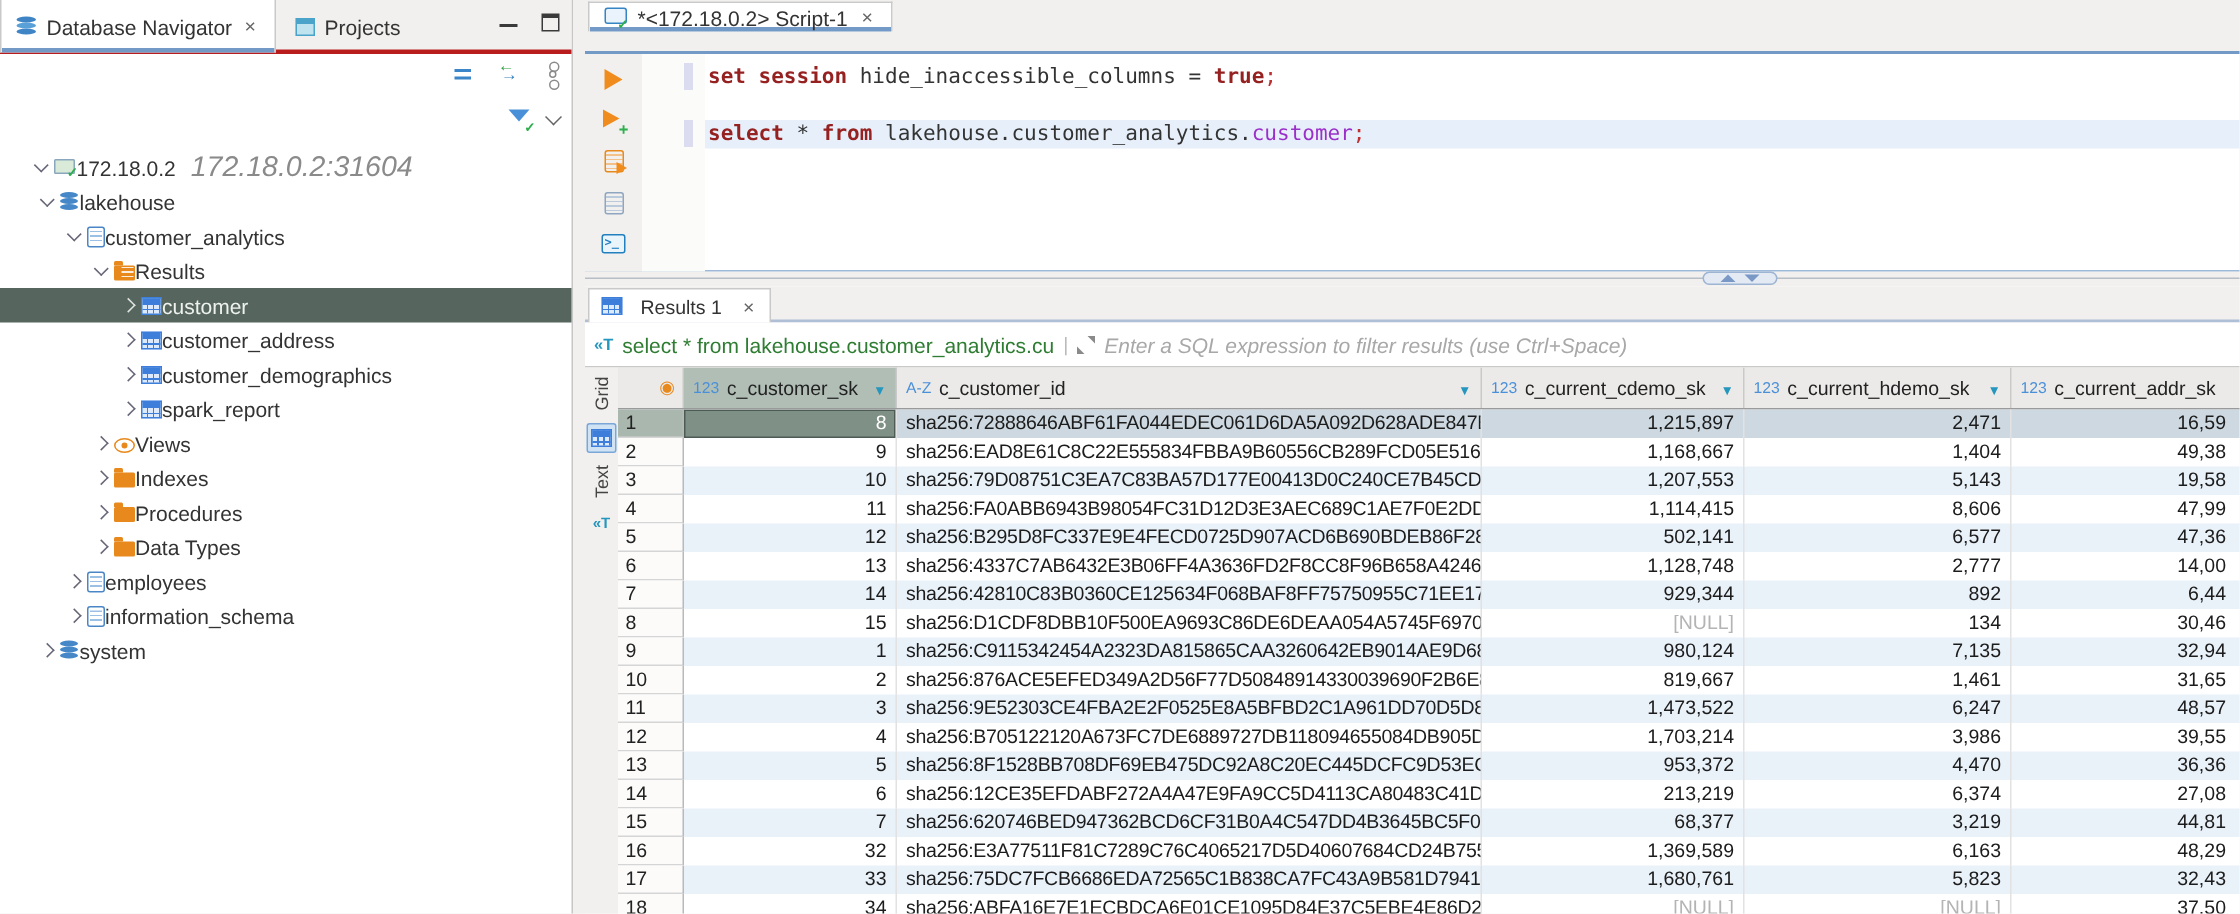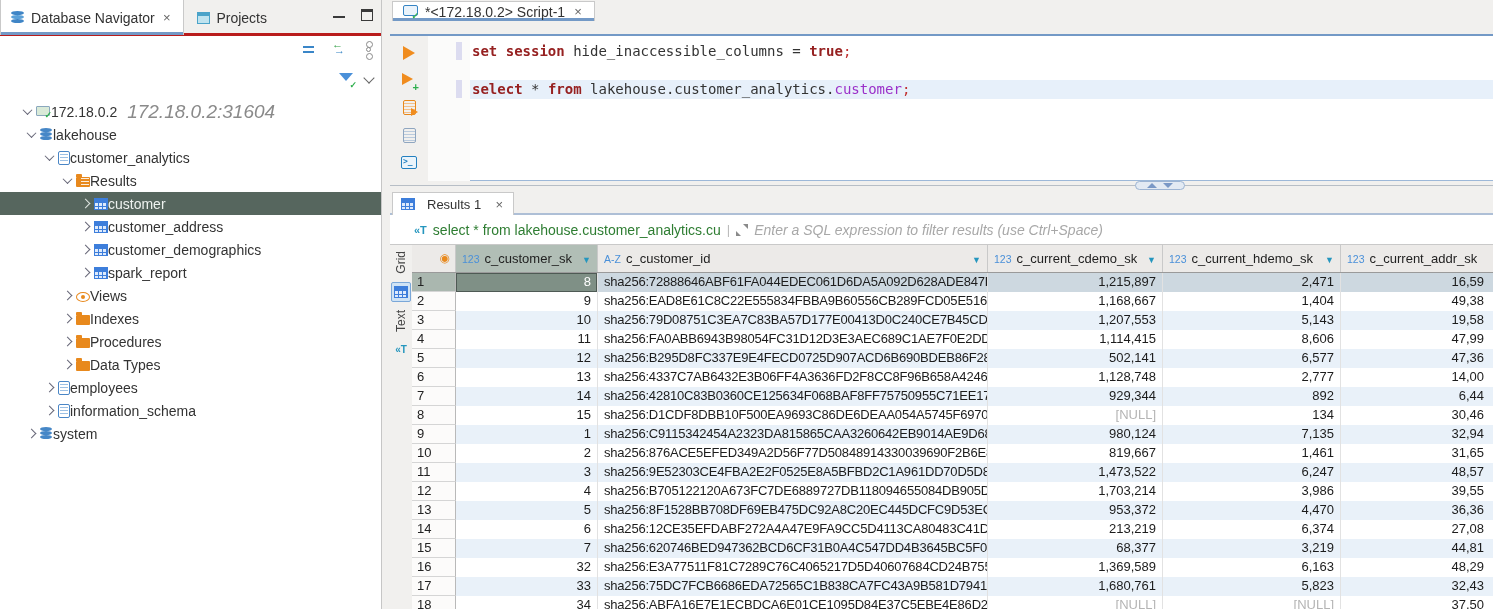--- a/index.html
+++ b/index.html
@@ -151,21 +151,21 @@
     border-bottom:5px solid #7a98c6; }
   .tri-down { width:0; height:0; border-left:5px solid transparent; border-right:5px solid transparent;
     border-top:5px solid #7a98c6; }
 
   
   #results { position:absolute; left:390px; top:191px; width:1103px; height:418px; background:#fff; }
   .res-tabbar { position:relative; height:24px; background:#f1f0ee; box-shadow:inset 0 -2px 0 #aebfd6; }
   .res-tab { position:absolute; left:2px; top:1px; display:flex; align-items:center; gap:12px; height:23px;
     padding:0 8px; background:#fff; border:1px solid #c9c9c9; border-bottom:none; font-size:13px; }
   .filter-bar { position:absolute; left:0; top:24px; width:1103px; height:30px; background:#fff;
-    border-bottom:1px solid #c9c9c9; display:flex; align-items:center; padding:0 24px; gap:6px; }
+    border-bottom:1px solid #c9c9c9; display:flex; align-items:center; padding:0 6px; gap:6px; }
   [data-name="filter-sql-icon"] { color:#2596be; font-weight:bold; font-size:11px; flex:none; }
   [data-name="filter-sql-icon"]::before { content:"«T"; }
   .filter-query { color:#2e7d32; font-size:14px; white-space:nowrap; flex:none; }
   .filter-sep { color:#bbb; flex:none; }
   [data-name="expand-filter-icon"] { position:relative; width:12px; height:12px; flex:none; }
   [data-name="expand-filter-icon"]::before { content:""; position:absolute; right:0; top:0; width:0; height:0;
     border-top:5px solid #8a8a8a; border-left:5px solid transparent; }
   [data-name="expand-filter-icon"]::after { content:""; position:absolute; left:0; bottom:0; width:0; height:0;
     border-bottom:5px solid #8a8a8a; border-right:5px solid transparent; }
   .filter-placeholder { color:#a8a8a8; font-style:italic; font-size:14px; white-space:nowrap; overflow:hidden; }

